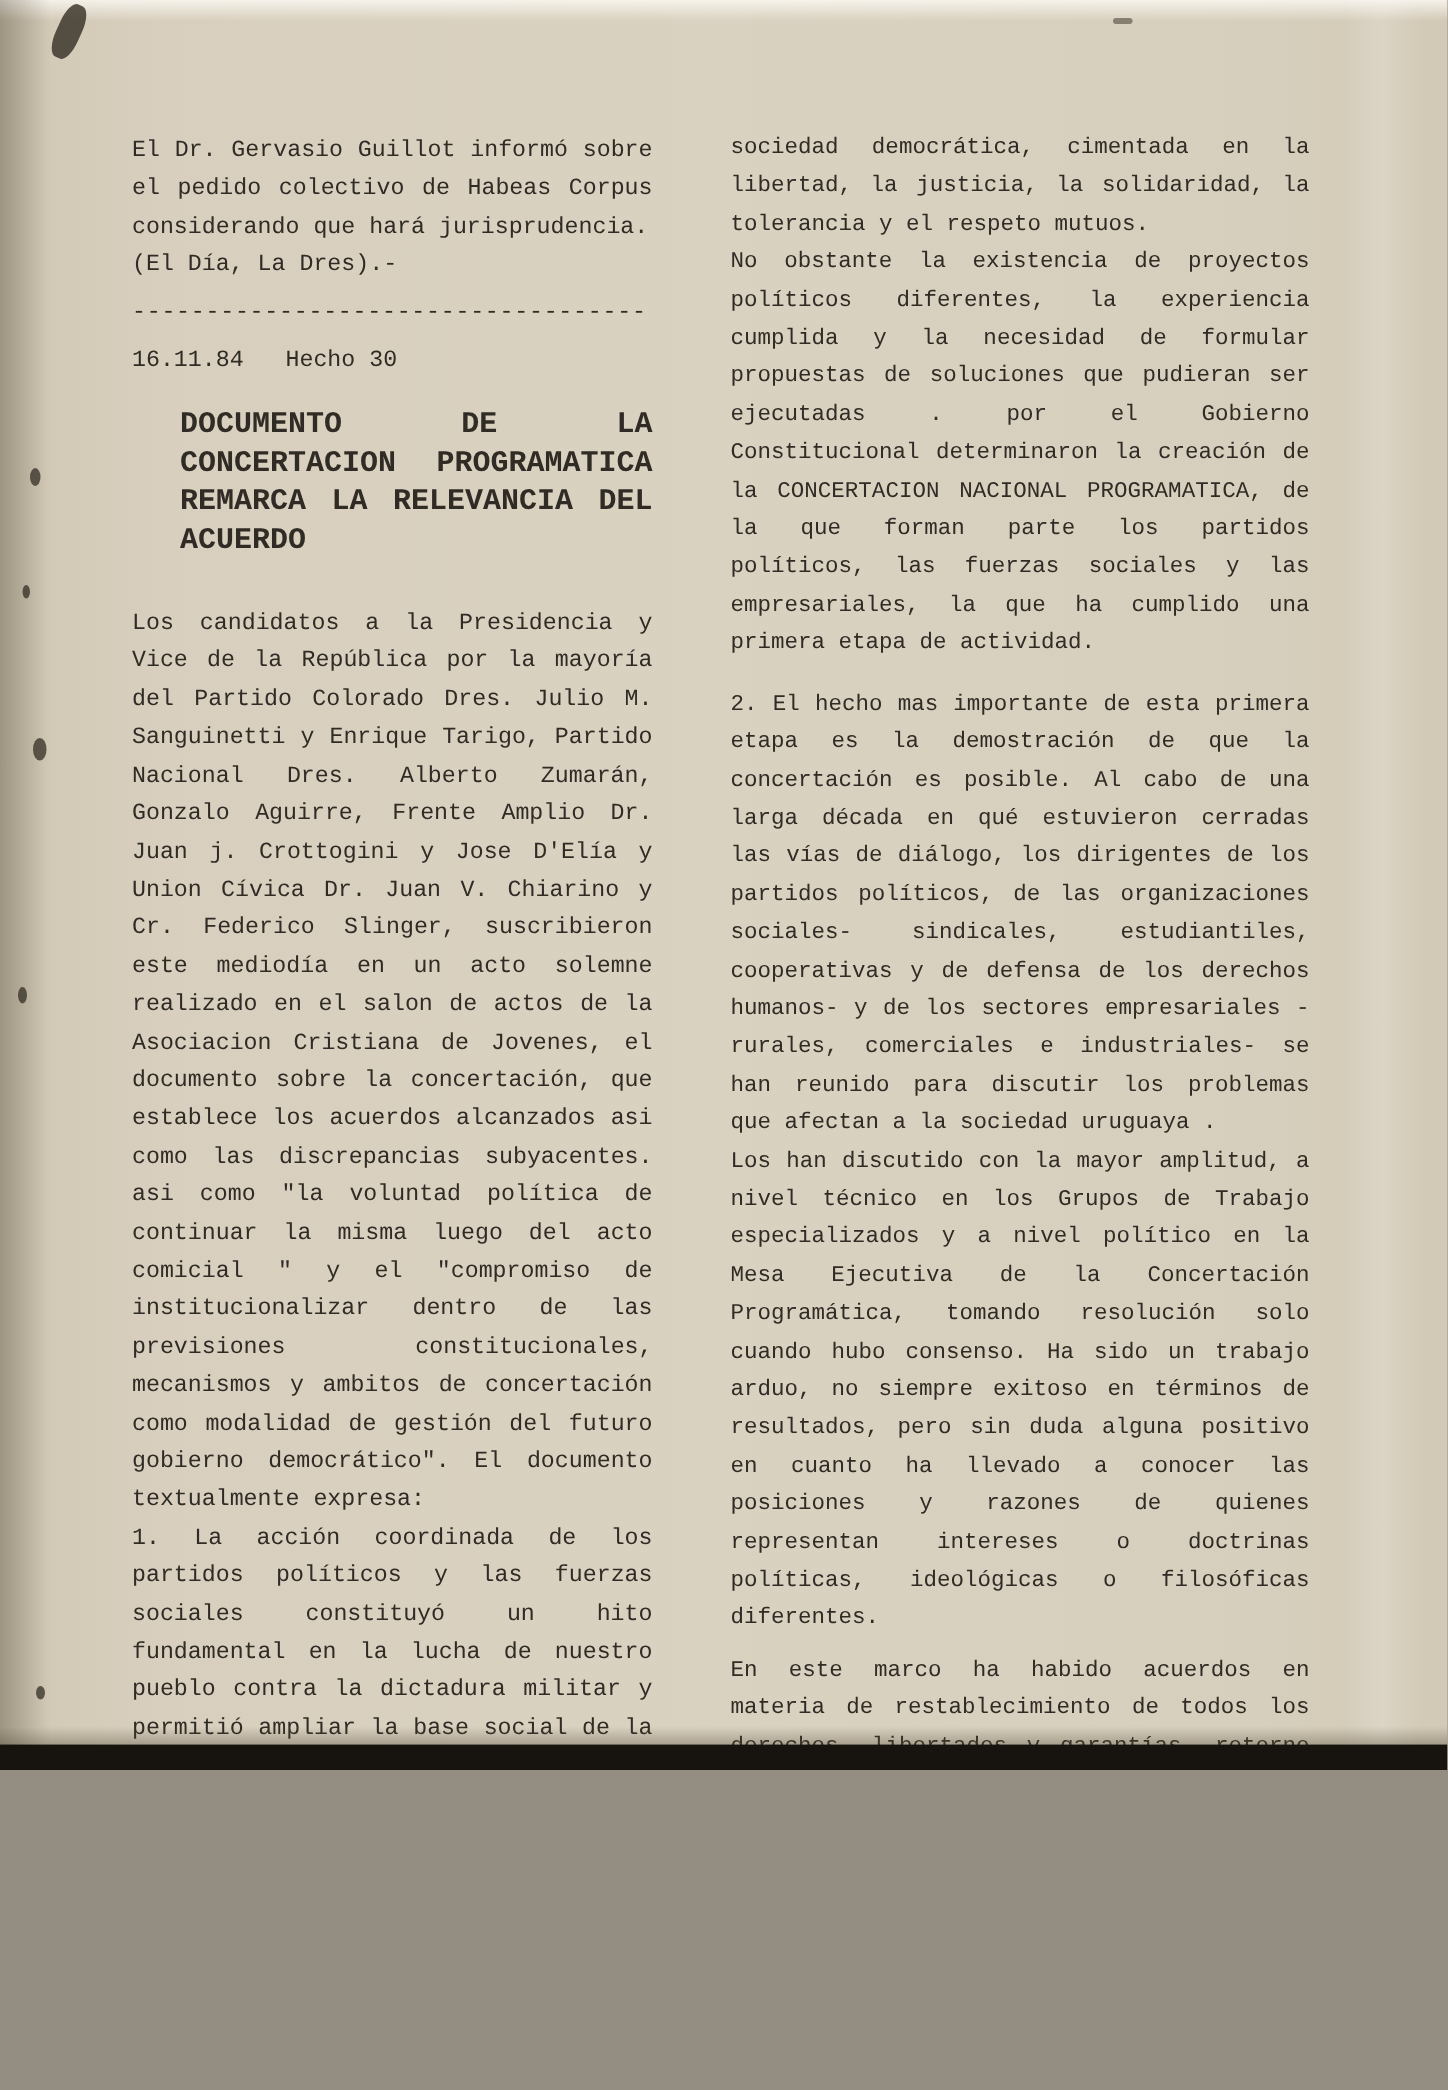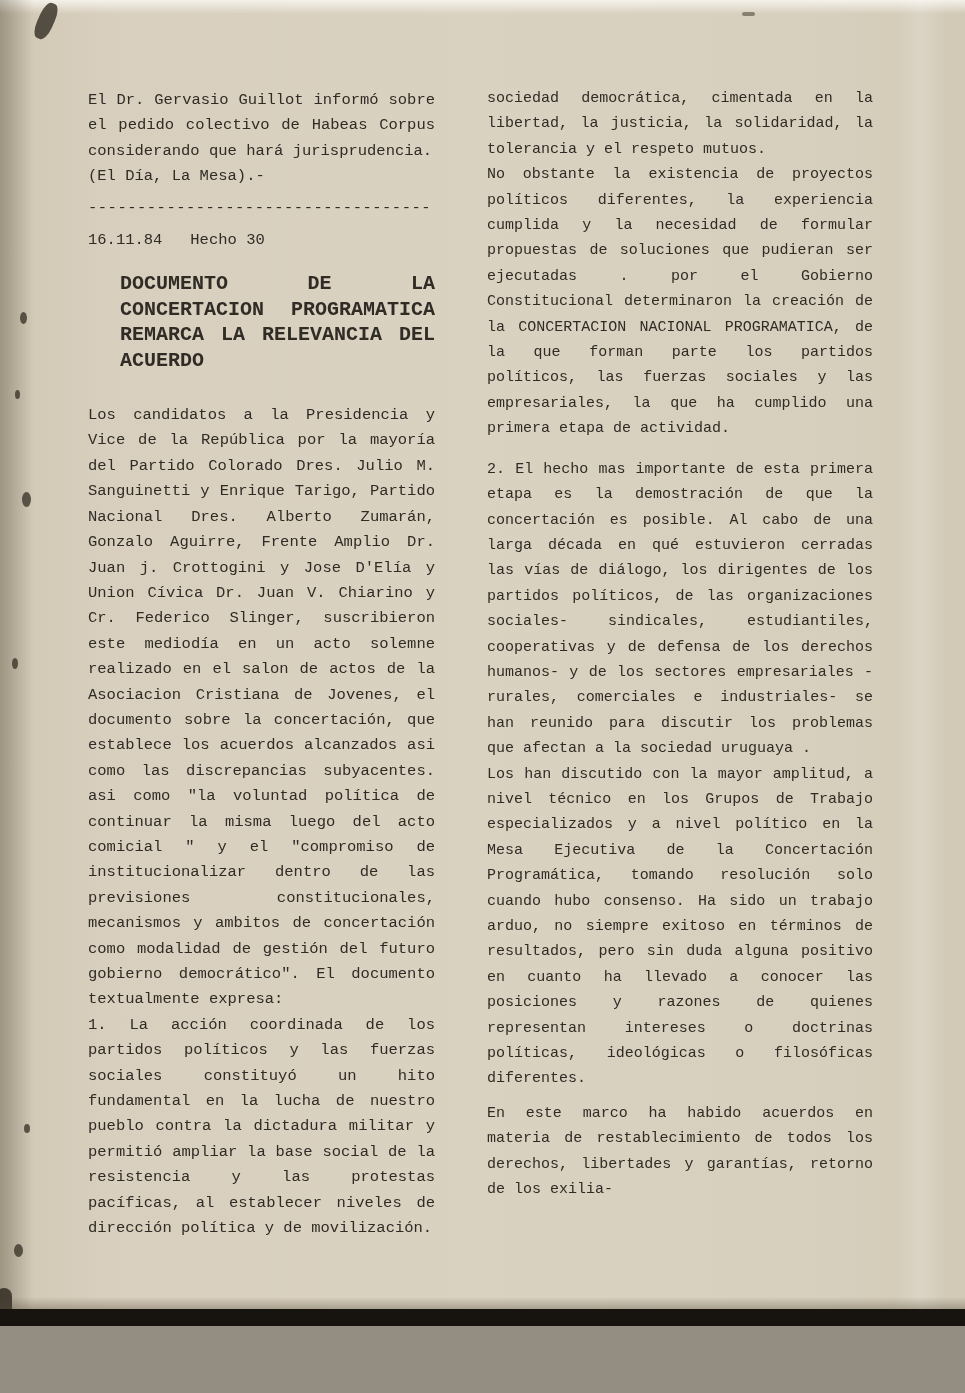--- a/index.html
+++ b/index.html
@@ -1,19 +1,19 @@
 <!DOCTYPE html>
 <html><head>
 <meta charset="utf-8">
 <style>
   html,body{margin:0;padding:0;}
   body{background:#948d81;font-family:"Liberation Mono","DejaVu Sans Mono",monospace;}
 
   .page{
-    position:relative;width:965px;height:1326px;margin:0 auto;overflow:hidden;
+    position:relative;width:965px;height:1180px;margin:0 auto;overflow:hidden;
     background:linear-gradient(90deg,#c6bcaa 0px,#d3c9b7 28px,#d8cfbe 110px,#dad2c1 480px,#d7cfbd 840px,#d2c9b6 965px);
     color:#302c25;
   }
 
   .top-light{position:absolute;top:0;left:0;right:0;height:14px;
     background:linear-gradient(180deg,rgba(250,248,242,.85),rgba(250,248,242,0));}
   .right-light{position:absolute;top:0;right:18px;width:52px;height:100%;
     background:linear-gradient(90deg,rgba(255,255,255,0),rgba(255,255,255,.18),rgba(255,255,255,0));}
   .left-shade{position:absolute;top:0;left:0;width:34px;height:100%;
     background:linear-gradient(90deg,rgba(94,84,66,.38),rgba(94,84,66,0));}
@@ -61,21 +61,21 @@
   <div class="artifact a3"></div>
   <div class="artifact a4"></div>
   <div class="artifact a5"></div>
   <div class="artifact a6"></div>
   <div class="artifact a7"></div>
   <div class="artifact a8"></div>
   <div class="artifact a9"></div>
 
   <div class="col col-left">
     <p class="intro">El Dr. Gervasio Guillot informó sobre el pedido colectivo de Habeas Corpus considerando que hará jurisprudencia.</p>
-    <p class="source">(El Día, La Mesa).-</p>
+    <p class="source">(El Día, La Dres).-</p>
     <p class="divider">-----------------------------------</p>
     <p class="dateline">16.11.84   Hecho 30</p>
     <h2 class="doc-heading">DOCUMENTO DE LA CONCERTACION PROGRAMATICA REMARCA LA RELEVANCIA DEL ACUERDO</h2>
     <p class="body-first">Los candidatos a la Presidencia y Vice de la República por la mayoría del Partido Colorado Dres. Julio M. Sanguinetti y Enrique Tarigo, Partido Nacional Dres. Alberto Zumarán, Gonzalo Aguirre, Frente Amplio Dr. Juan j. Crottogini y Jose D'Elía y Union Cívica Dr. Juan V. Chiarino y Cr. Federico Slinger, suscribieron este mediodía en un acto solemne realizado en el salon de actos de la Asociacion Cristiana de Jovenes, el documento sobre la concertación, que establece los acuerdos alcanzados asi como las discrepancias subyacentes. asi como "la voluntad política de continuar la misma luego del acto comicial " y el "compromiso de institucionalizar dentro de las previsiones constitucionales, mecanismos y ambitos de concertación como modalidad de gestión del futuro gobierno democrático". El documento textualmente expresa:</p>
     <p>1. La acción coordinada de los partidos políticos y las fuerzas sociales constituyó un hito fundamental en la lucha de nuestro pueblo contra la dictadura militar y permitió ampliar la base social de la resistencia y las protestas pacíficas, al establecer niveles de dirección política y de movilización.</p>
   </div>
 
   <div class="col col-right">
     <p>sociedad democrática, cimentada en la libertad, la justicia, la solidaridad, la tolerancia y el respeto mutuos.</p>
     <p>No obstante la existencia de proyectos políticos diferentes, la experiencia cumplida y la necesidad de formular propuestas de soluciones que pudieran ser ejecutadas . por el Gobierno Constitucional determinaron la creación de la CONCERTACION NACIONAL PROGRAMATICA, de la que forman parte los partidos políticos, las fuerzas sociales y las empresariales, la que ha cumplido una primera etapa de actividad.</p>

